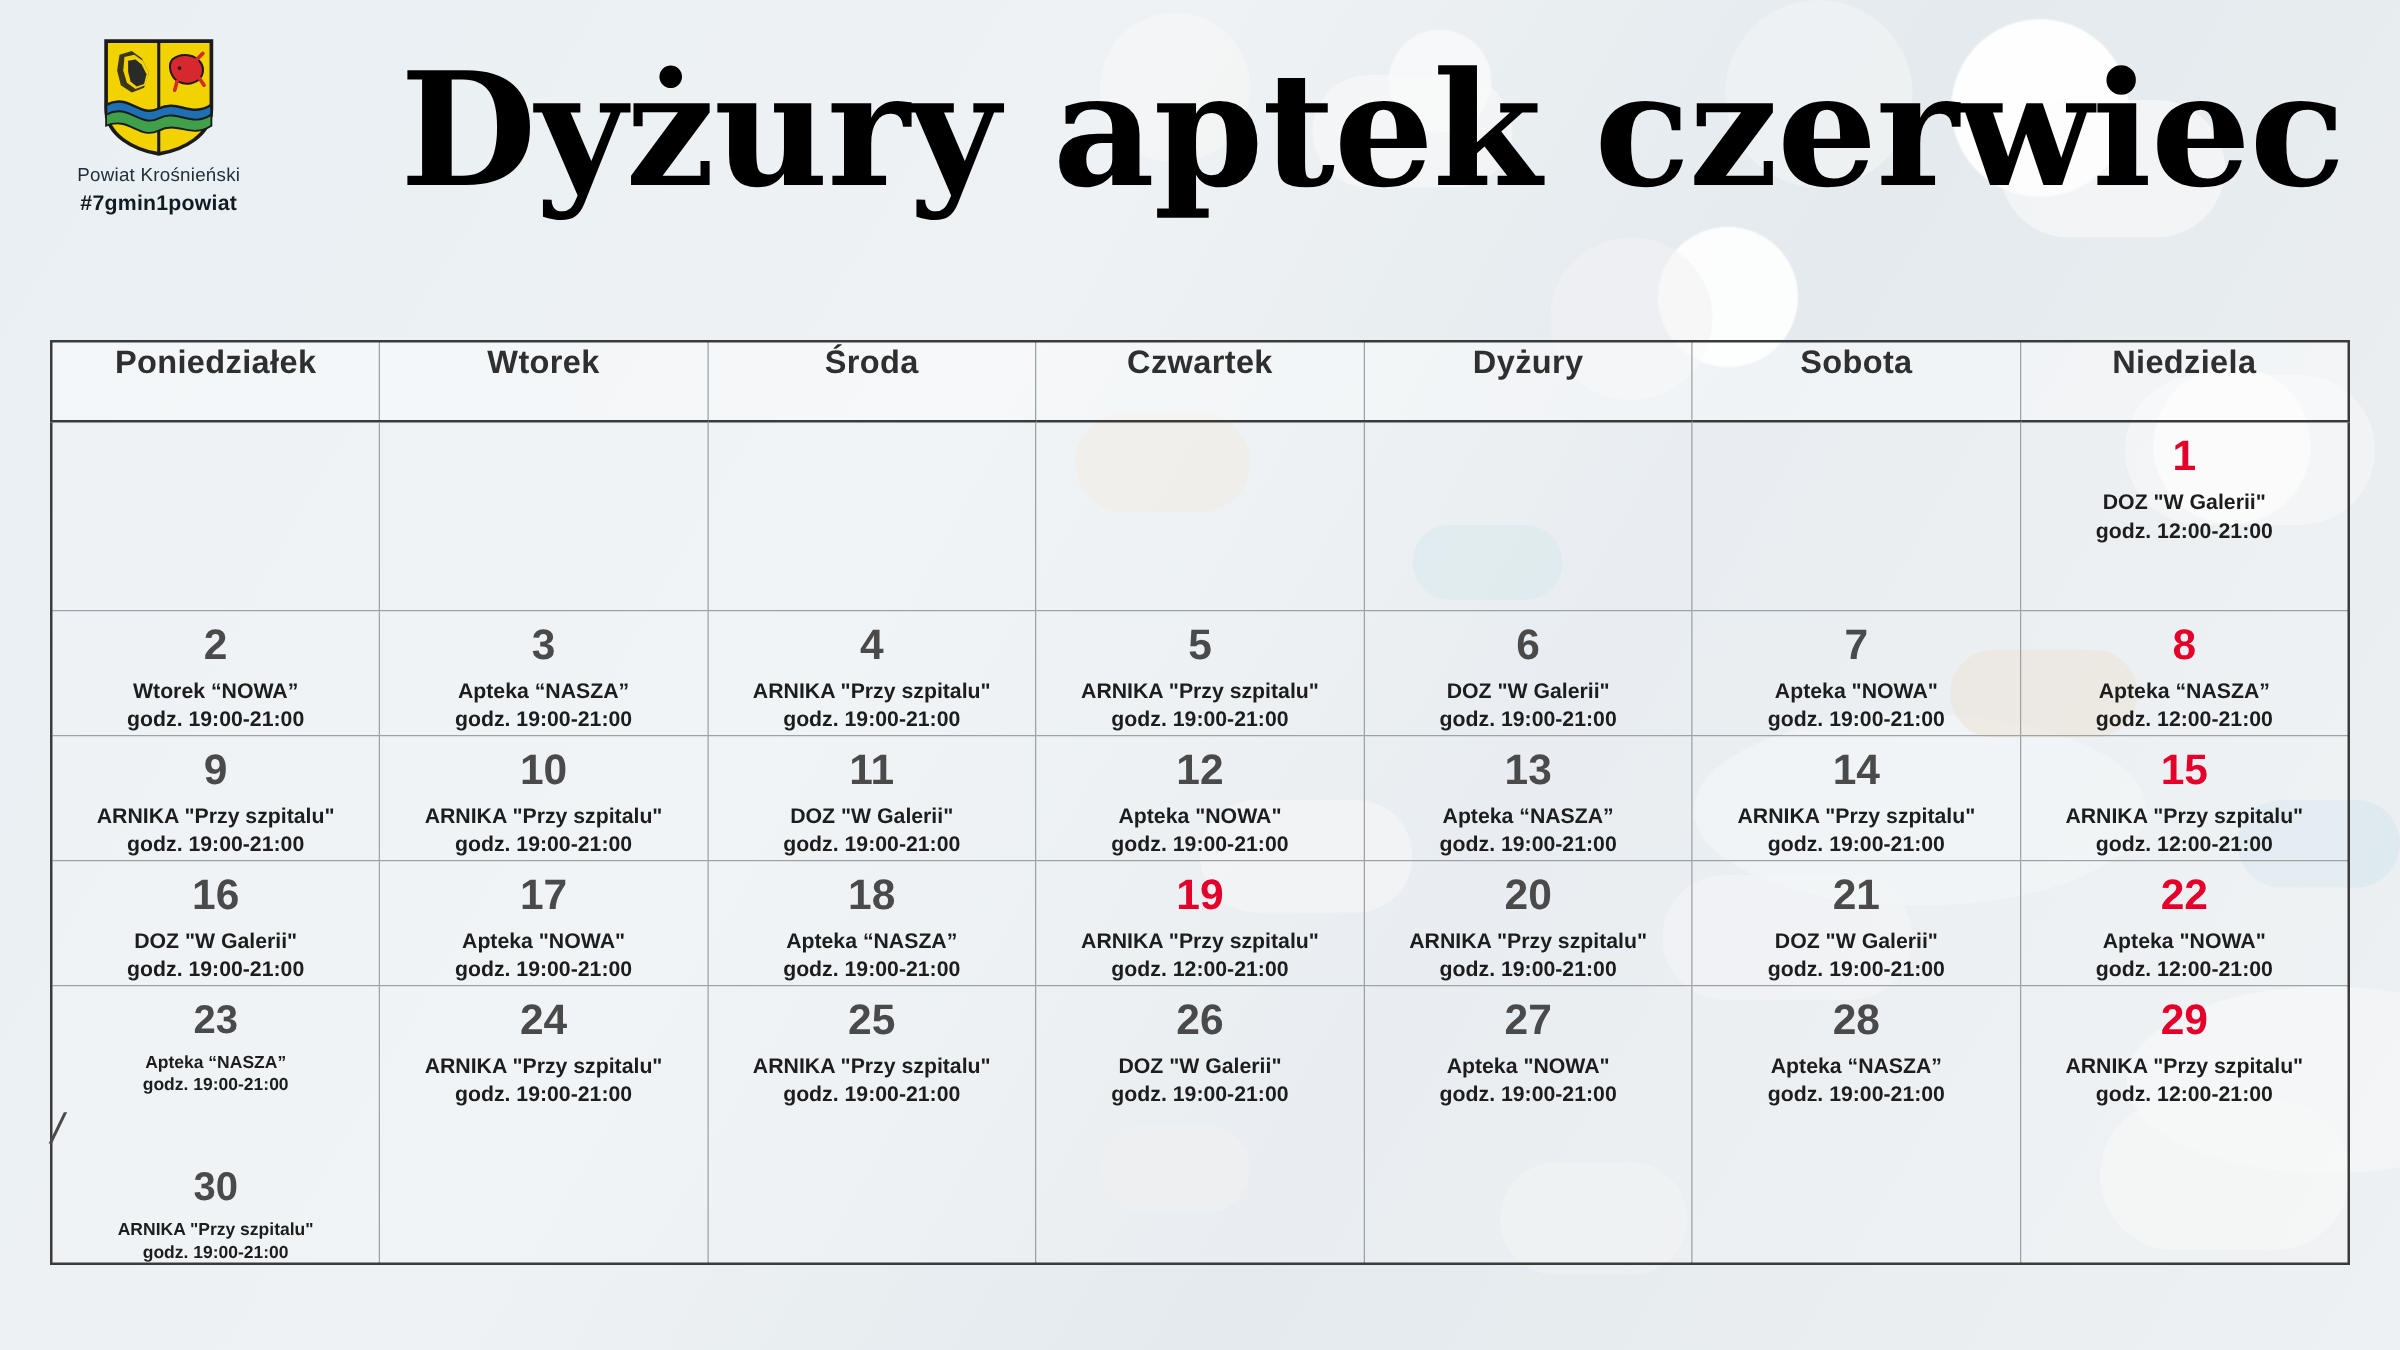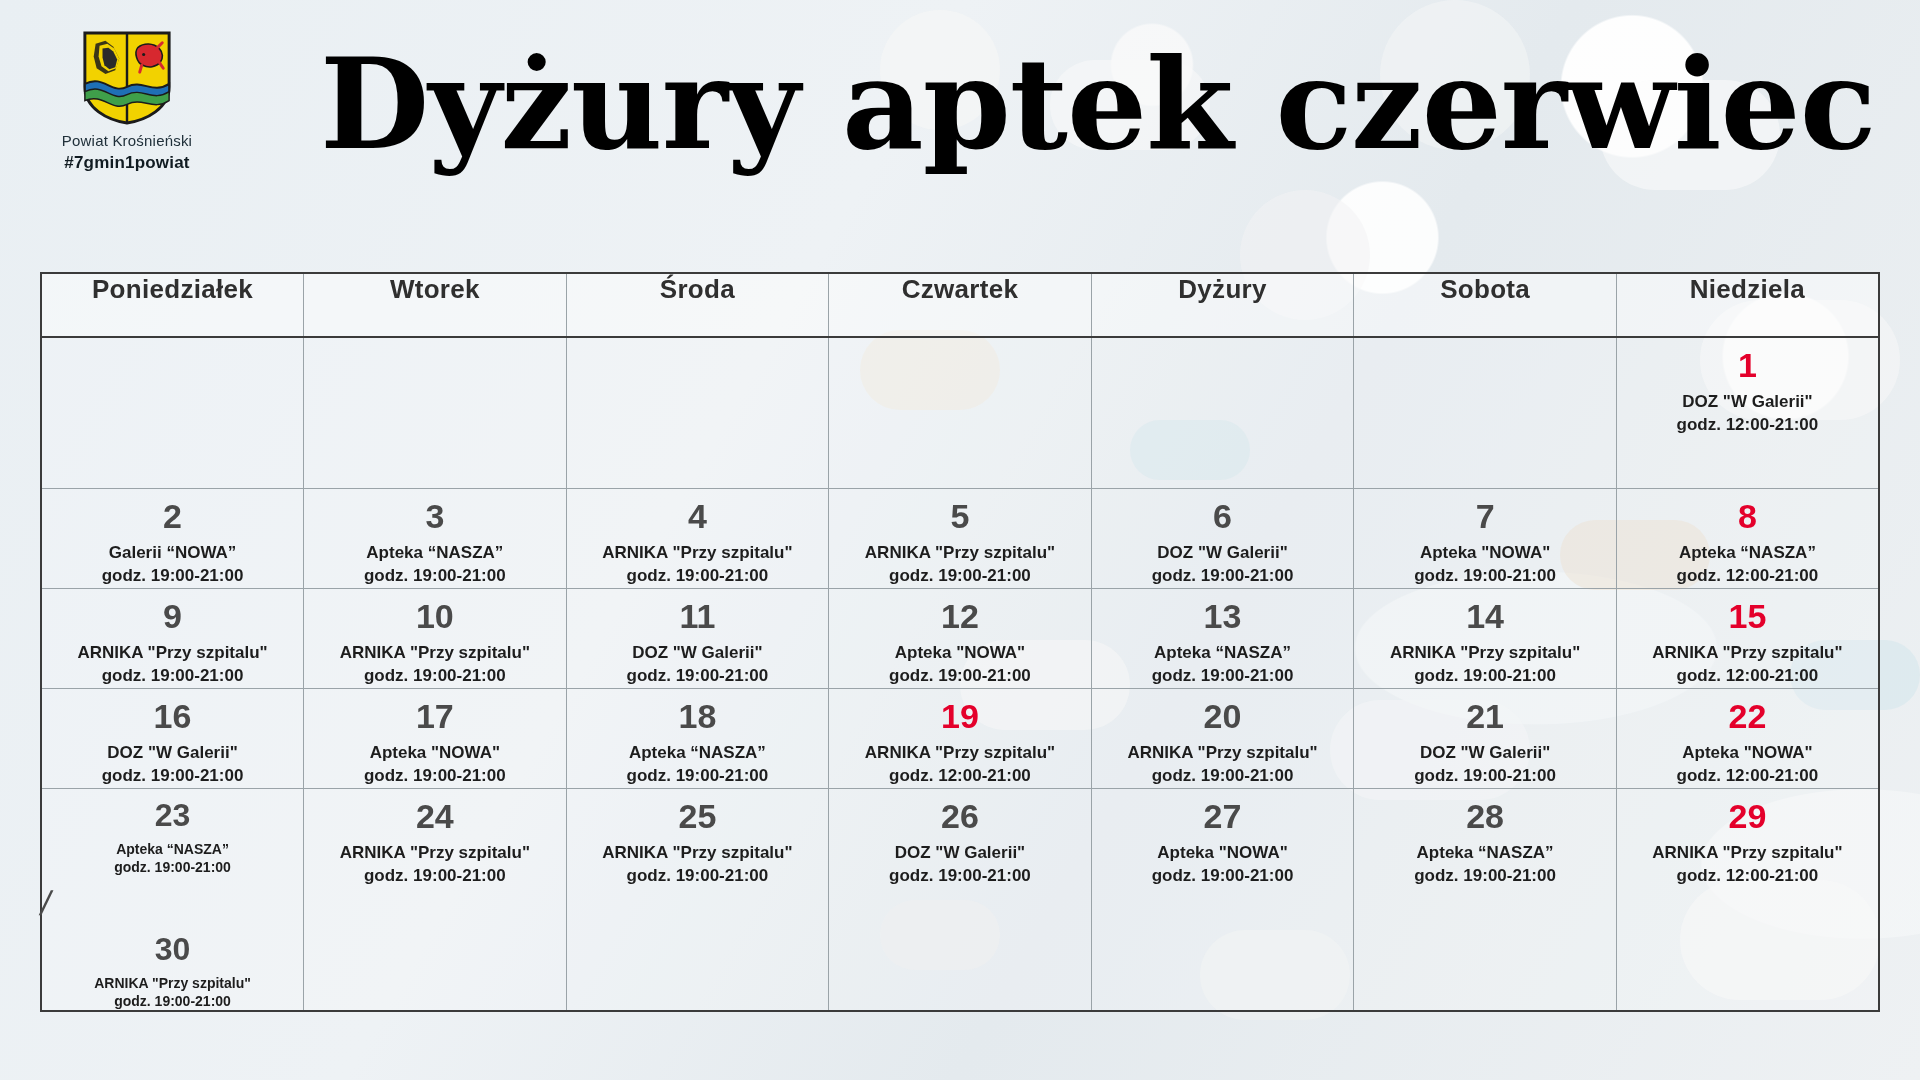--- a/index.html
+++ b/index.html
@@ -263,21 +263,21 @@
           </div>
         </div>
       </td>
     </tr>
 
     <tr class="row-2">
       <td>
         <div class="cell">
           <div class="daynum">2</div>
           <div class="pharm">
-            <span>Galerii “NOWA”</span>
+            <span>Wtorek “NOWA”</span>
             <span class="hours">godz. 19:00-21:00</span>
           </div>
         </div>
       </td>
       <td>
         <div class="cell">
           <div class="daynum">3</div>
           <div class="pharm">
             <span>Apteka “NASZA”</span>
             <span class="hours">godz. 19:00-21:00</span>

